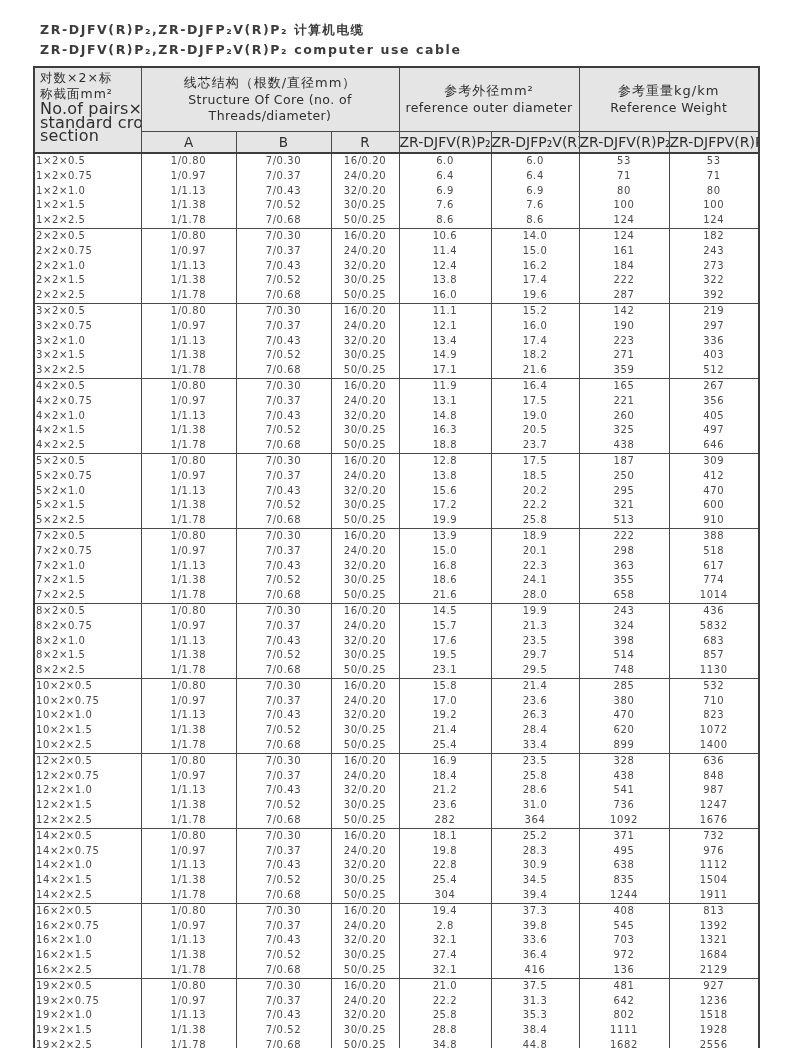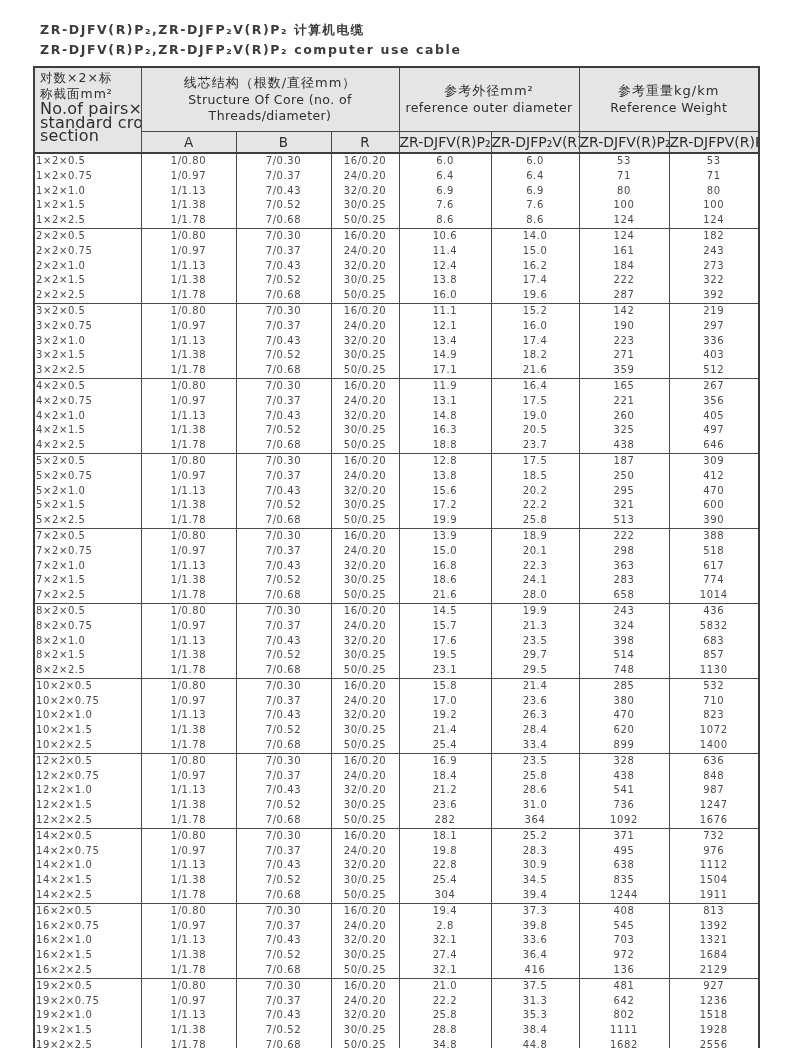--- a/index.html
+++ b/index.html
@@ -354,21 +354,21 @@
         <td>600</td>
       </tr>
       <tr>
         <td class="label-cell">5×2×2.5</td>
         <td>1/1.78</td>
         <td>7/0.68</td>
         <td>50/0.25</td>
         <td>19.9</td>
         <td>25.8</td>
         <td>513</td>
-        <td>390</td>
+        <td>910</td>
       </tr>
       <tr class="group-start">
         <td class="label-cell">7×2×0.5</td>
         <td>1/0.80</td>
         <td>7/0.30</td>
         <td>16/0.20</td>
         <td>13.9</td>
         <td>18.9</td>
         <td>222</td>
         <td>388</td>
@@ -393,21 +393,21 @@
         <td>363</td>
         <td>617</td>
       </tr>
       <tr>
         <td class="label-cell">7×2×1.5</td>
         <td>1/1.38</td>
         <td>7/0.52</td>
         <td>30/0.25</td>
         <td>18.6</td>
         <td>24.1</td>
-        <td>283</td>
+        <td>355</td>
         <td>774</td>
       </tr>
       <tr>
         <td class="label-cell">7×2×2.5</td>
         <td>1/1.78</td>
         <td>7/0.68</td>
         <td>50/0.25</td>
         <td>21.6</td>
         <td>28.0</td>
         <td>658</td>

